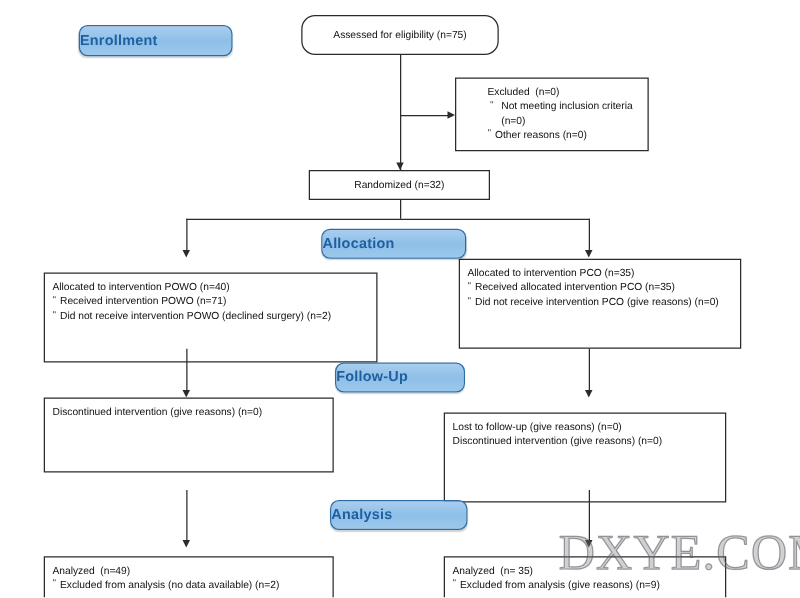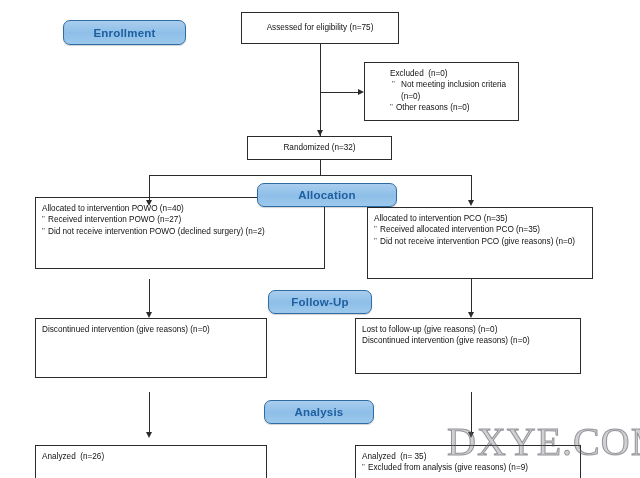--- a/index.html
+++ b/index.html
@@ -69,21 +69,20 @@
     box-sizing: border-box;
     border: 1px solid #2f6ca3;
     border-radius: 7px;
     background: linear-gradient(to bottom, #a9cdee 0%, #8ebfe8 52%, #9dc8ec 100%);
     color: #1f5fa0;
     font-weight: bold;
     font-size: 11.5px;
     letter-spacing: 0.2px;
     display: flex;
     align-items: center;
-    justify-content: center;
     z-index: 4;
     box-shadow: 0 1px 1px rgba(0,0,0,0.18);
   }
 
   
   .vline {
     position: absolute;
     width: 1px;
     background: #2b2b2b;
     z-index: 1;
@@ -131,33 +130,33 @@
 </style>
 </head>
 <body>
 
 <div id="page">
 
   <div class="pill" style="left:63px; top:20px; width:123px; height:25px;">
     <span>Enrollment</span>
   </div>
 
-  <div class="pill" style="left:257px; top:183px; width:140px; height:24px;">
+  <div class="pill" style="left:257px; top:183px; width:116px; height:24px;">
     <span>Allocation</span>
   </div>
 
   <div class="pill" style="left:268px; top:290px; width:104px; height:24px;">
     <span>Follow-Up</span>
   </div>
 
   <div class="pill" style="left:264px; top:400px; width:110px; height:24px;">
     <span>Analysis</span>
   </div>
 
-  <div class="box center" style="left:241px; top:12px; width:158px; height:32px;">
+  <div class="box center" style="left:241px; top:12px; width:158px; height:32px;border-radius:11px;">
     <span class="ln">Assessed for eligibility (n=75)</span>
   </div>
 
   <div class="vline" style="left:320px; top:44px; height:92px;"></div>
   <div class="arrow-down" style="left:316.5px; top:130px;"></div>
 
   <div class="hline" style="left:320px; top:92px; width:42px;"></div>
   <div class="arrow-right" style="left:358px; top:88.5px;"></div>
 
   <div class="box" style="left:364px; top:62px; width:155px; height:59px;padding-left:25px;">
@@ -170,55 +169,56 @@
     <span class="ln">Randomized (n=32)</span>
   </div>
 
   <div class="vline" style="left:320px; top:160px; height:15px;"></div>
   <div class="hline" style="left:149px; top:175px; width:323px;"></div>
   <div class="vline" style="left:149px; top:175px; height:28px;"></div>
   <div class="arrow-down" style="left:145.5px; top:200px;"></div>
   <div class="vline" style="left:471px; top:175px; height:28px;"></div>
   <div class="arrow-down" style="left:467.5px; top:200px;"></div>
 
-  <div class="box" style="left:35px; top:197px; width:290px; height:72px;">
+  <div class="box" style="left:35px; top:218px; width:267px; height:72px;">
     <div class="ln">Allocated to intervention POWO (n=40)</div>
-    <div class="ln bul">Received intervention POWO (n=27)</div>
+    <div class="ln bul">Received intervention POWO (n=71)</div>
     <div class="ln bul">Did not receive intervention POWO (declined surgery) (n=2)</div>
   </div>
 
   <div class="box" style="left:355px; top:207px; width:226px; height:72px;margin-left:12px;">
     <div class="ln">Allocated to intervention PCO (n=35)</div>
     <div class="ln bul">Received allocated intervention PCO (n=35)</div>
     <div class="ln bul">Did not receive intervention PCO (give reasons) (n=0)</div>
   </div>
 
   <div class="vline" style="left:149px; top:279px; height:36px;"></div>
   <div class="arrow-down" style="left:145.5px; top:312px;"></div>
 
   <div class="vline" style="left:471px; top:279px; height:36px;"></div>
   <div class="arrow-down" style="left:467.5px; top:312px;"></div>
 
   <div class="box" style="left:35px; top:318px; width:232px; height:60px;">
     <div class="ln">Discontinued intervention (give reasons) (n=0)</div>
   </div>
 
-  <div class="box" style="left:355px; top:318px; width:226px; height:56px;">
+  <div class="box" style="left:355px; top:330px; width:226px; height:72px;">
     <div class="ln">Lost to follow-up (give reasons) (n=0)</div>
     <div class="ln">Discontinued intervention (give reasons) (n=0)</div>
   </div>
 
   <div class="vline" style="left:149px; top:392px; height:43px;"></div>
   <div class="arrow-down" style="left:145.5px; top:432px;"></div>
 
   <div class="vline" style="left:471px; top:392px; height:43px;"></div>
   <div class="arrow-down" style="left:467.5px; top:432px;"></div>
 
   <div class="box" style="left:35px; top:445px; width:232px; height:48px;">
-    <div class="ln">Analyzed  (n=26)</div>
+    <div class="ln">Analyzed  (n=49)</div>
+    <div class="ln bul">Excluded from analysis (no data available) (n=2)</div>
   </div>
 
   <div class="box" style="left:355px; top:445px; width:226px; height:48px;">
     <div class="ln">Analyzed  (n= 35)</div>
     <div class="ln bul">Excluded from analysis (give reasons) (n=9)</div>
   </div>
 
   <div class="watermark">DXYE.COM</div>
 
 </div>

